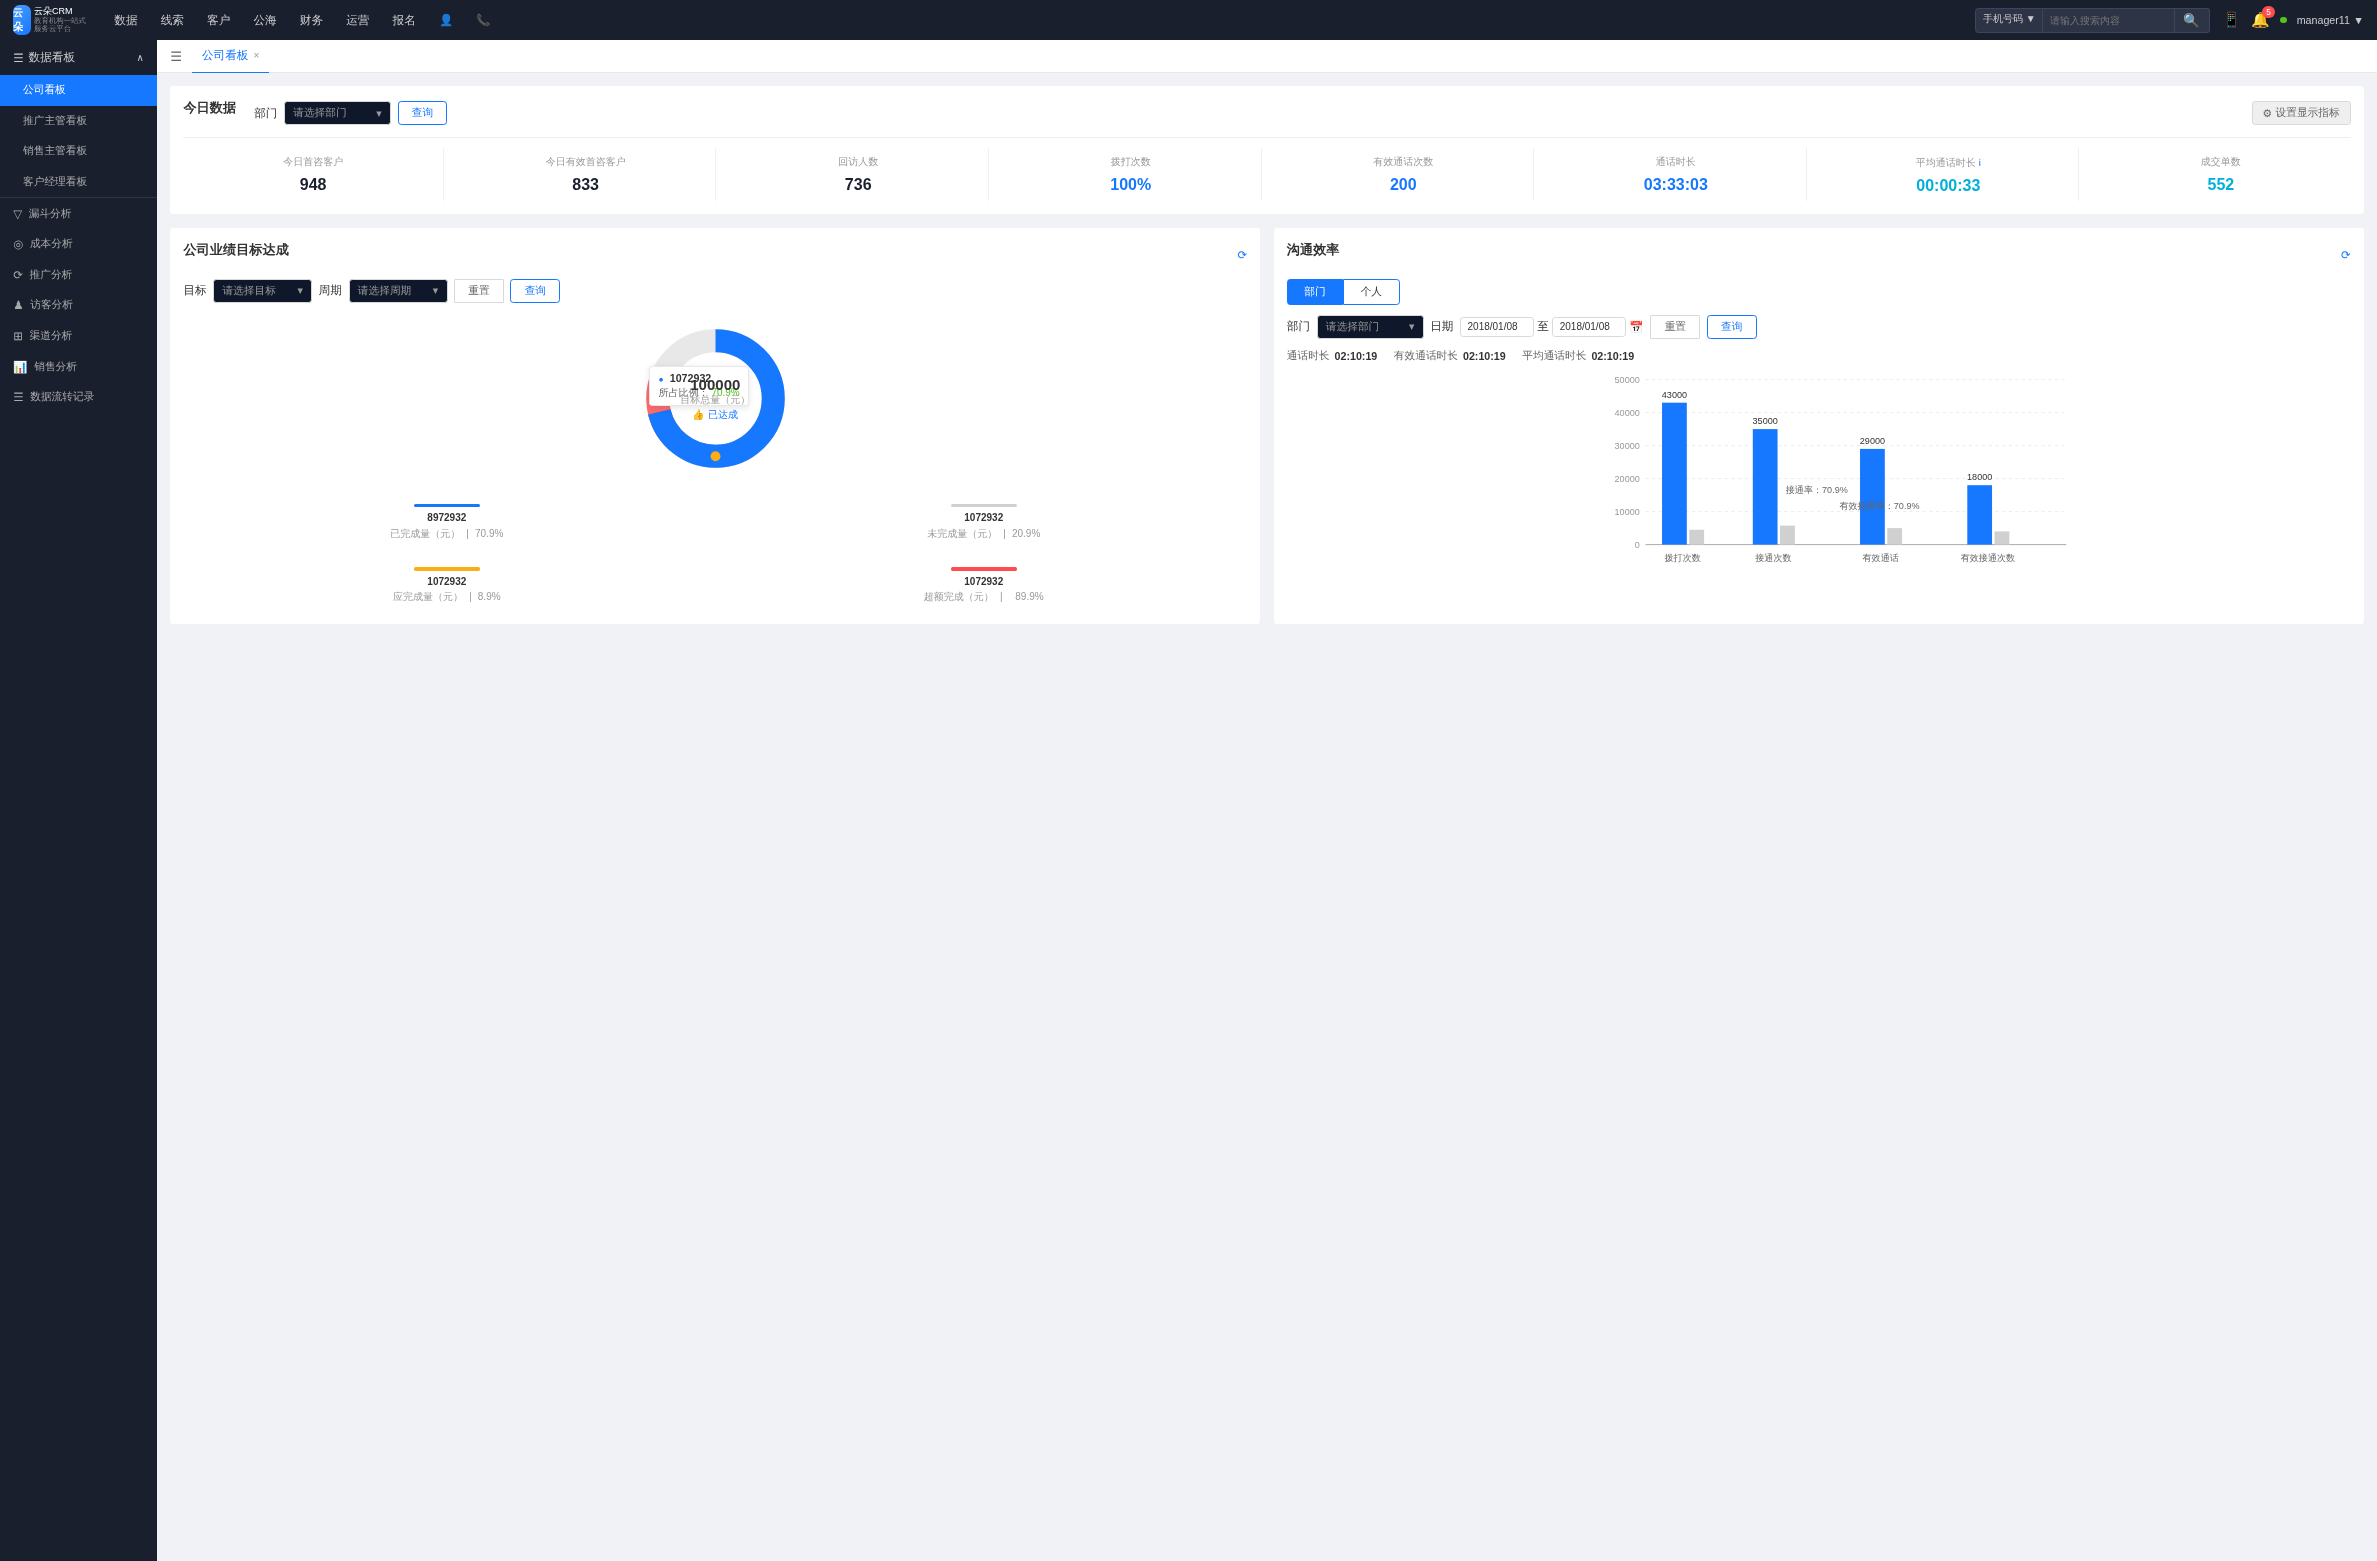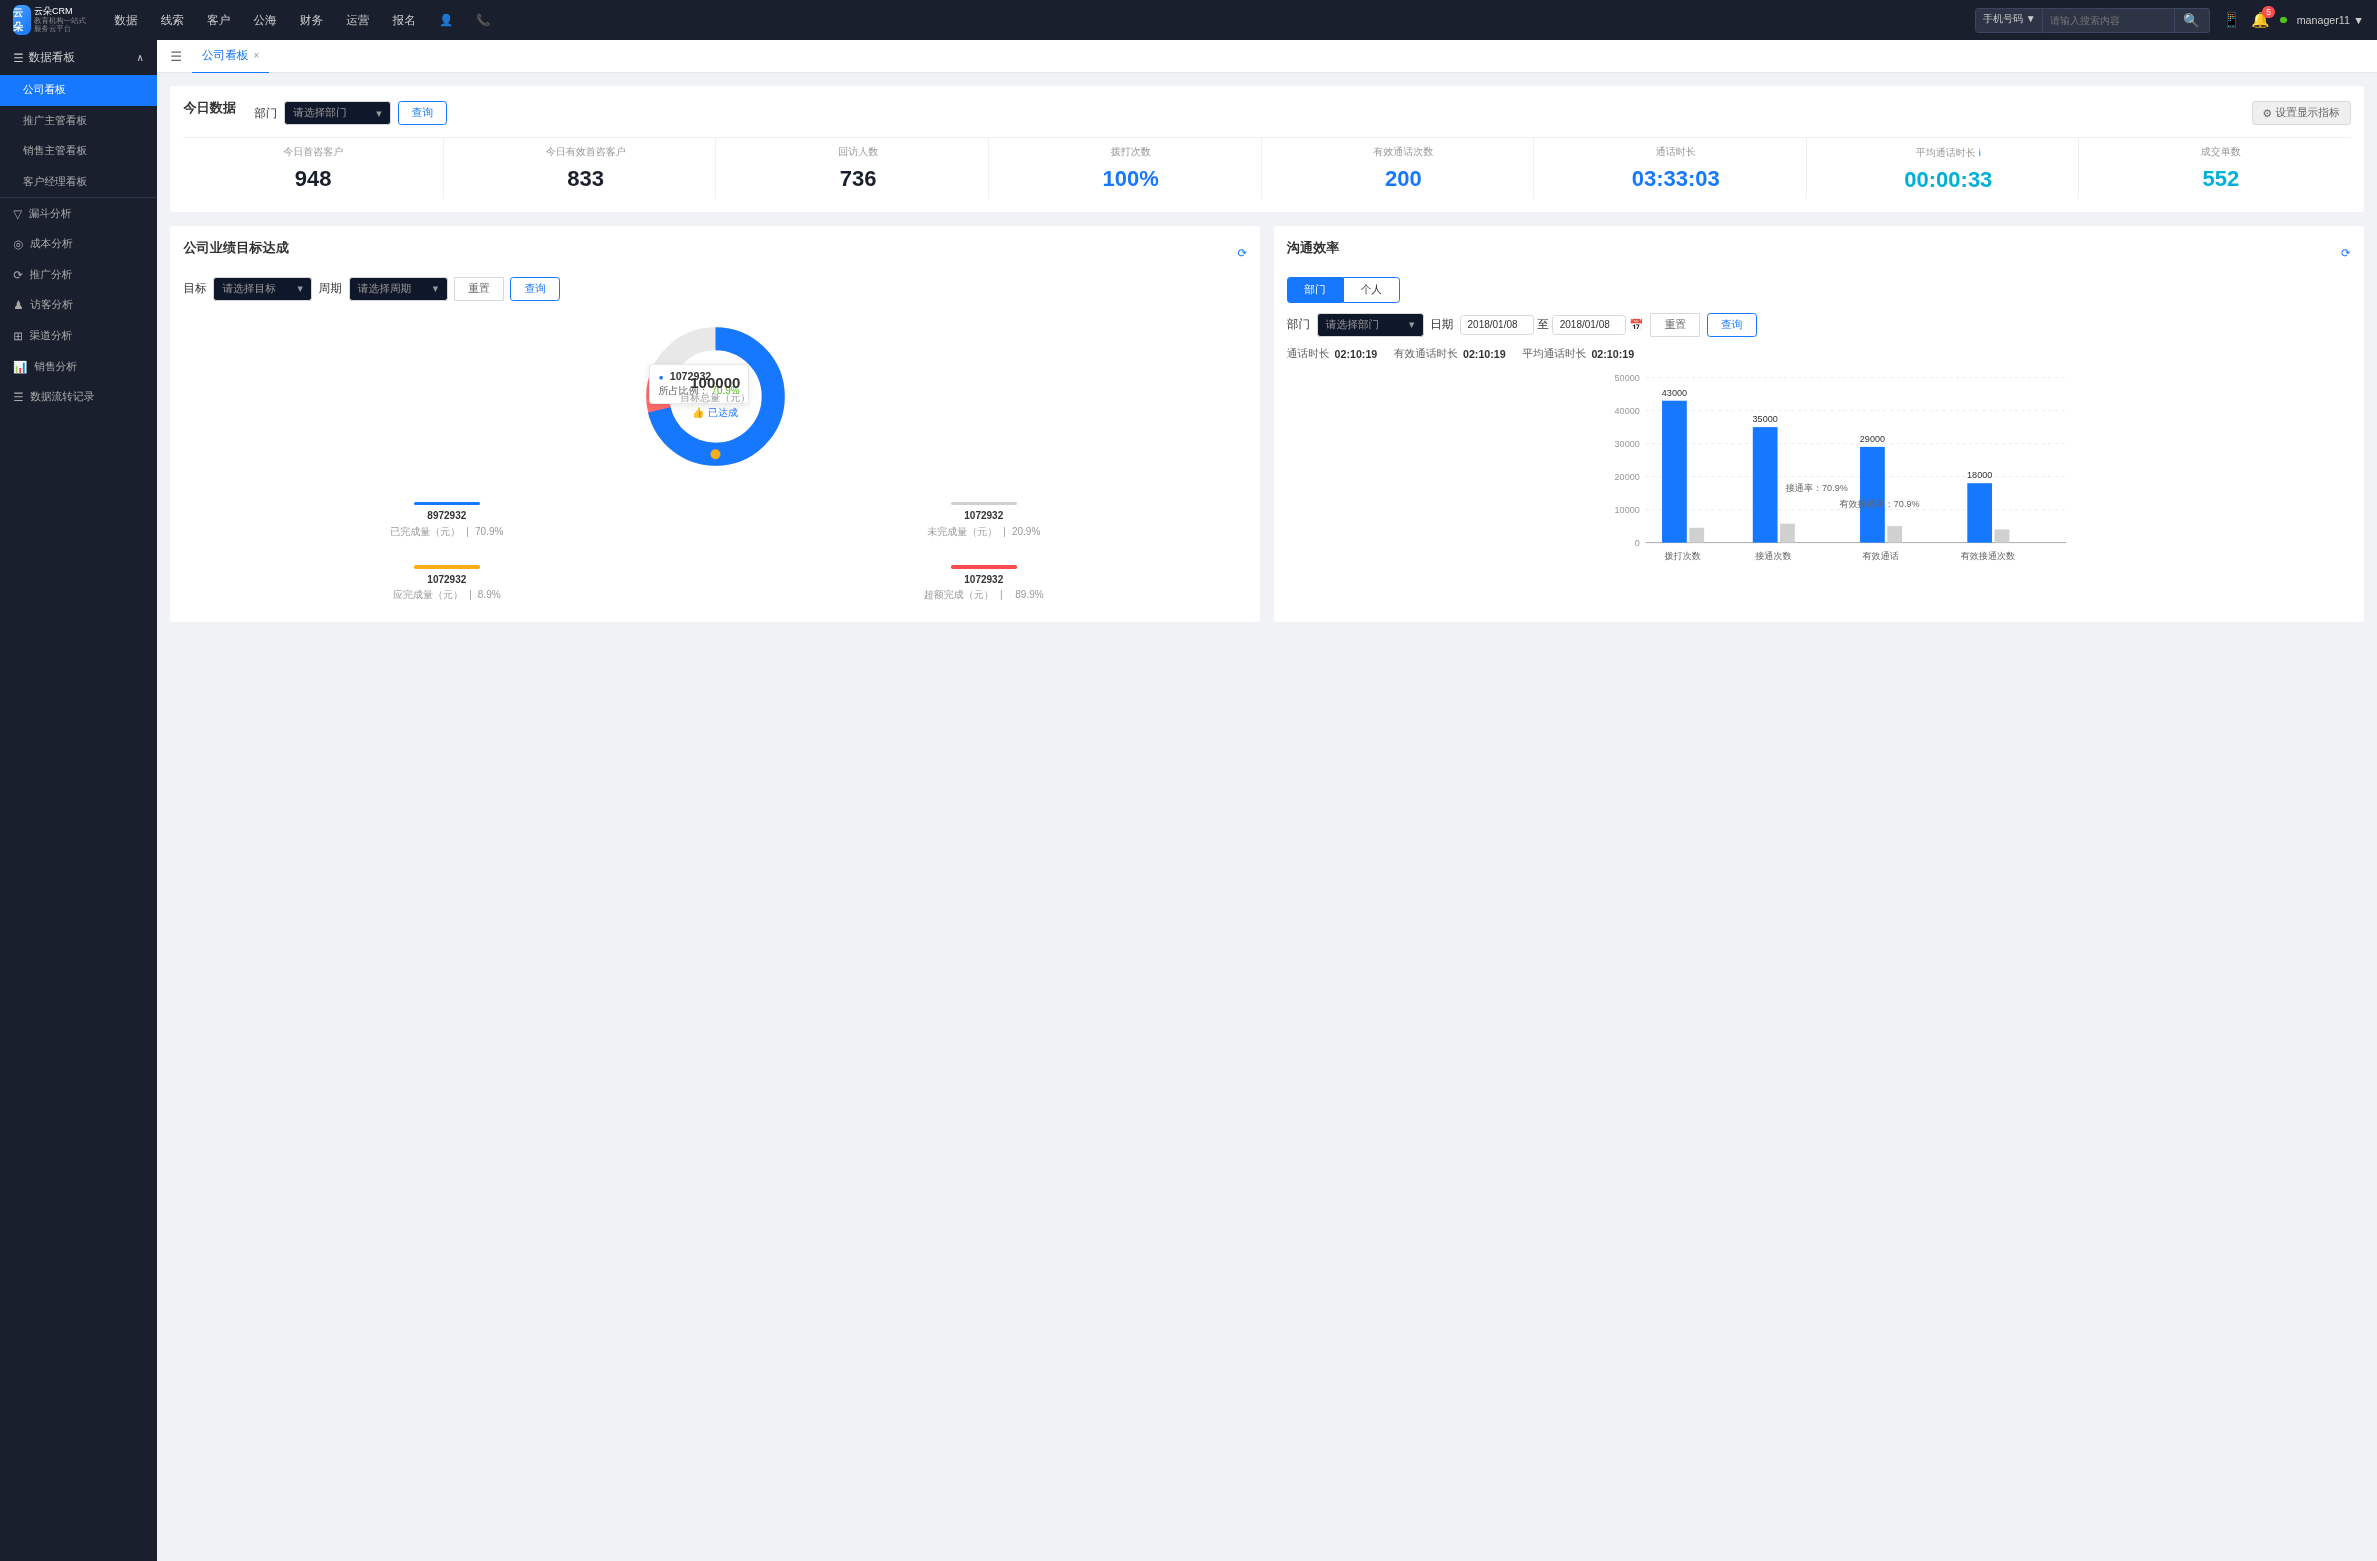--- a/index.html
+++ b/index.html
@@ -137,28 +137,28 @@
       padding: 4.1px 13.2px; border-radius: 3.3px; cursor: pointer; font-size: 10.7px;
     }
     .btn-settings {
       display: flex; align-items: center; gap: 3.3px;
       border: 0.8px solid #d9d9d9; padding: 4.1px 10px; border-radius: 3.3px;
       cursor: pointer; color: #666; font-size: 10.7px;
     }
 
     
     .stats-row {
-      display: flex; border-top: 0.8px solid #f0f0f0; gap: 12px;
+      display: flex; border-top: 0.8px solid #f0f0f0; padding-top: 10px; gap: 12px;
     }
     .stat-item {
       flex: 1; text-align: center; border-right: 0.8px solid #f0f0f0; padding: 6.6px 0;
     }
     .stat-item:last-child { border-right: none; }
     .stat-label { font-size: 10px; color: #999; margin-bottom: 6.6px; }
-    .stat-value { font-size: 22px; font-weight: bold; }
+    .stat-value { font-size: 16px; font-weight: bold; }
     .stat-value.dark { color: #1a1f2e; }
     .stat-value.blue { color: #1677ff; }
     .stat-value.cyan { color: #00b0d8; }
 
     
     .two-col { display: flex; gap: 13.2px; }
     .two-col .left-panel { flex: 1; }
     .two-col .right-panel { flex: 1; }
 
     

